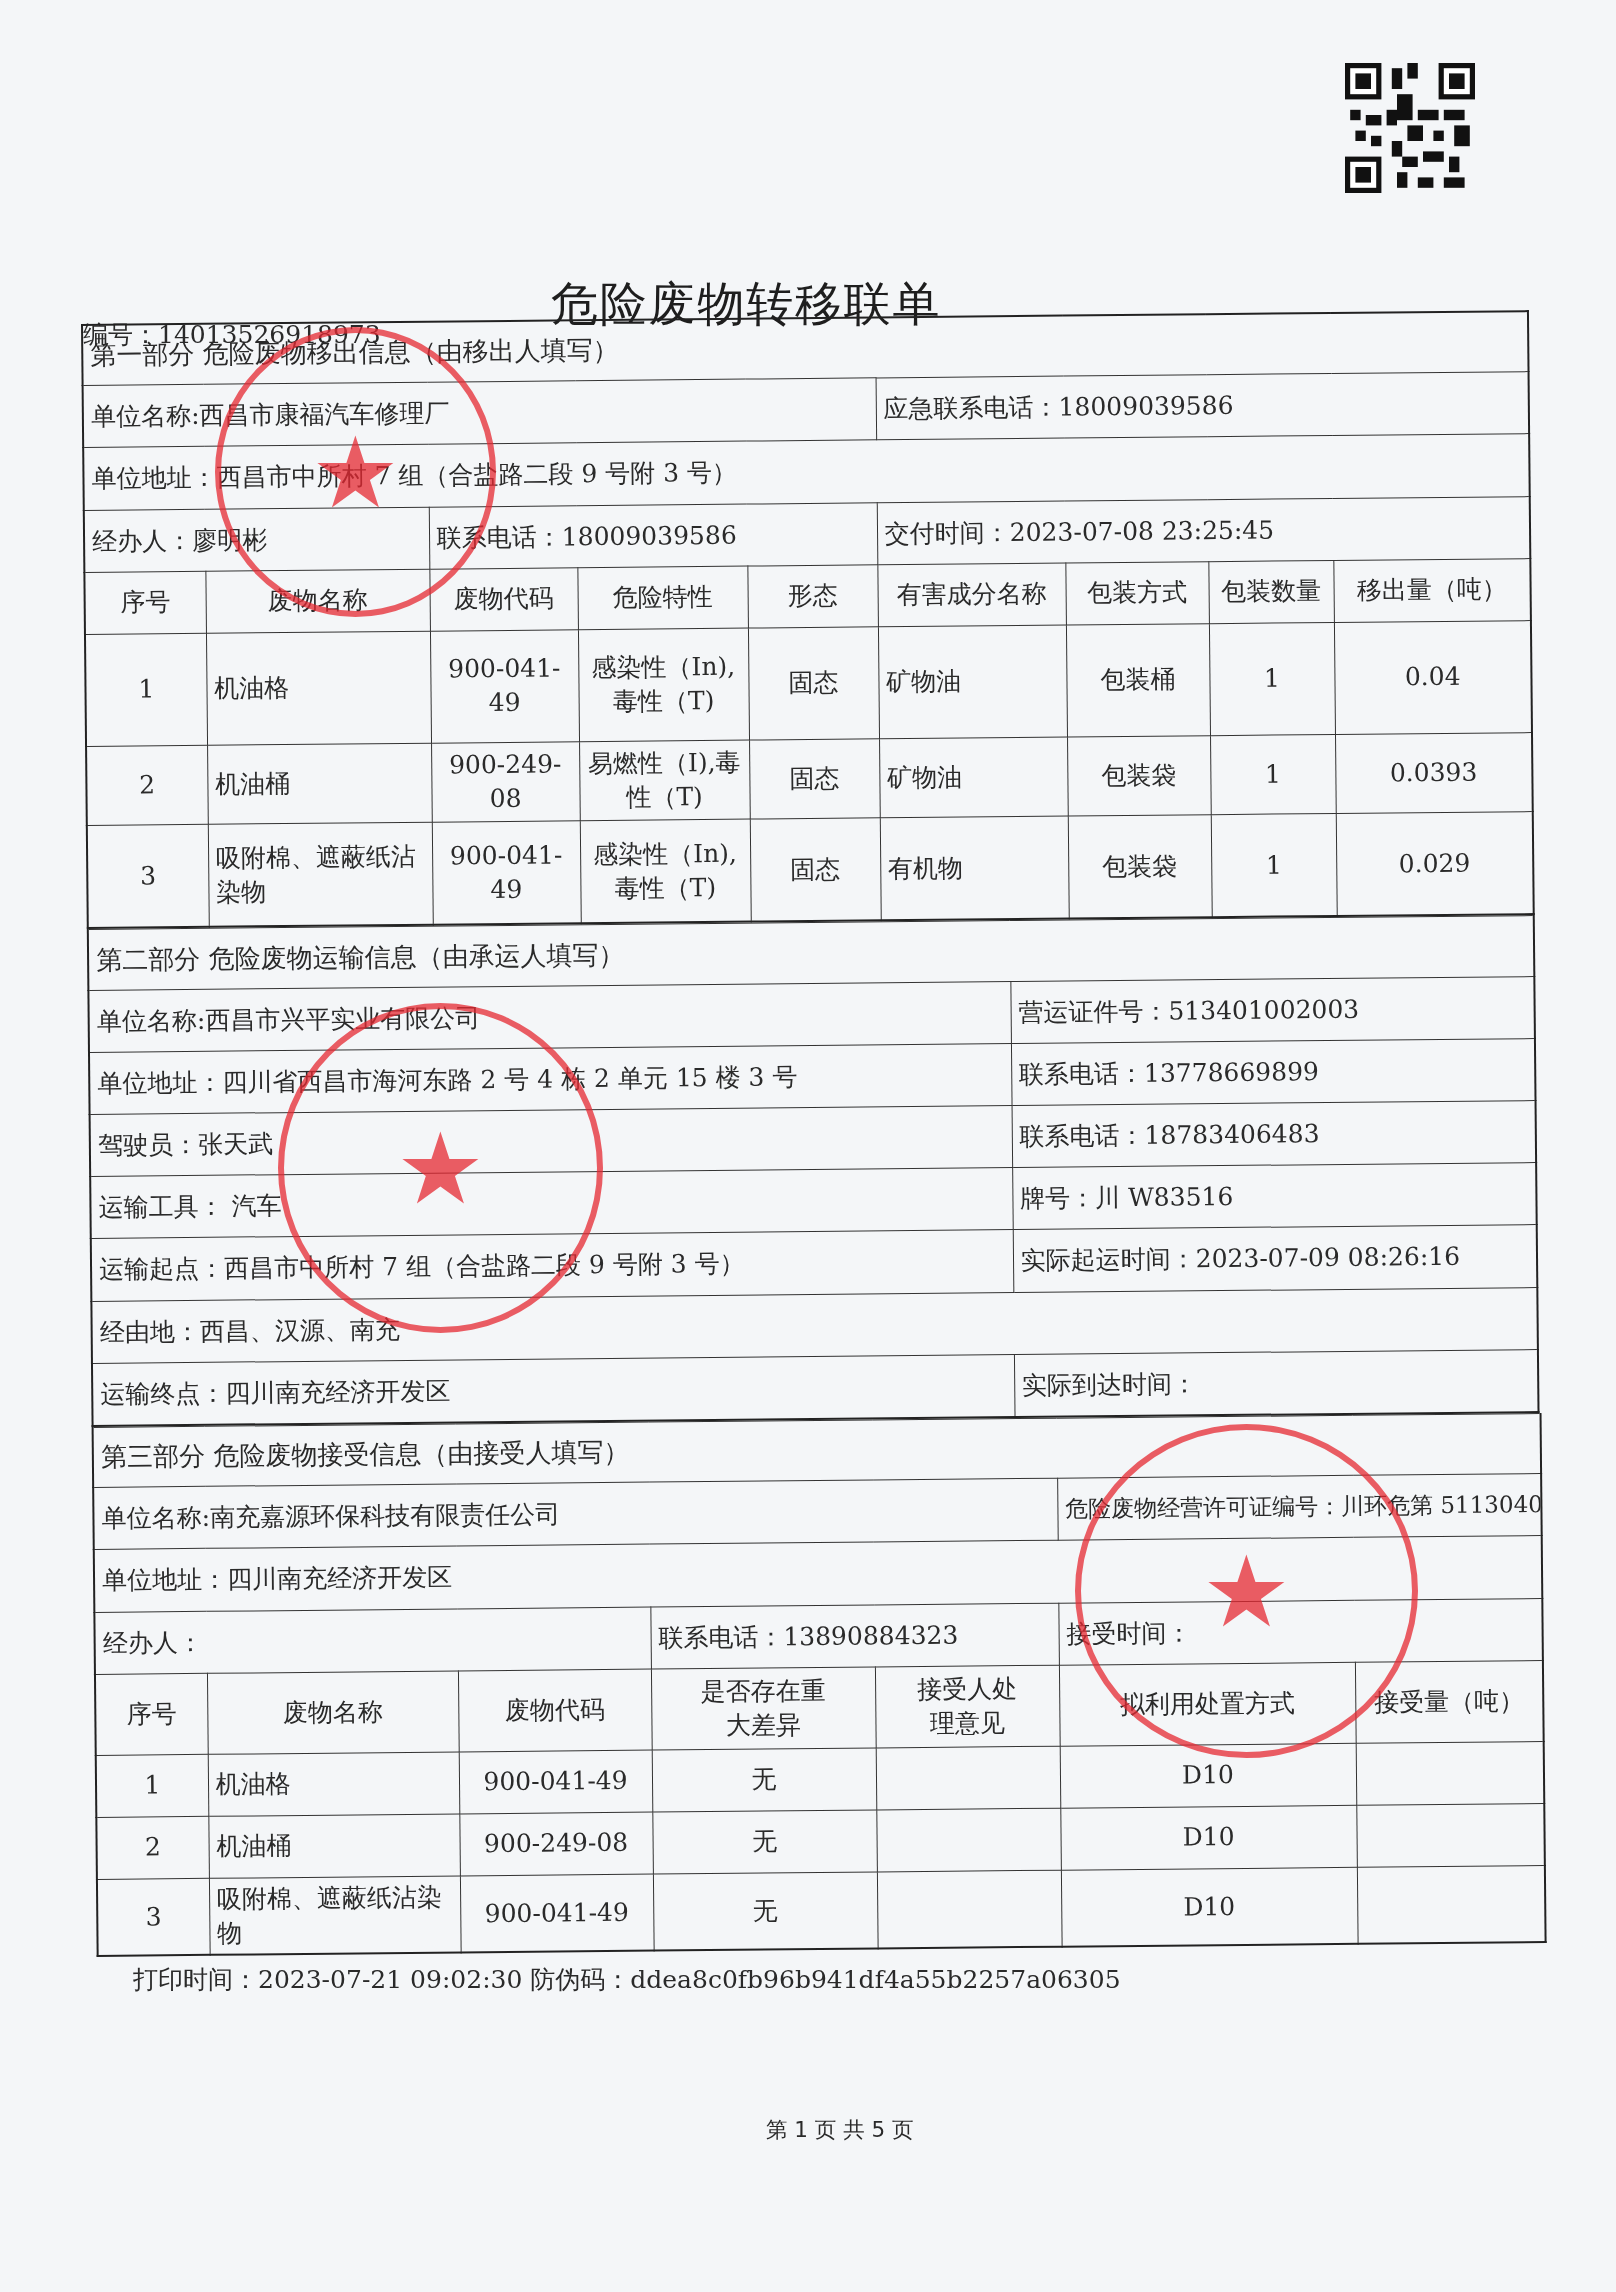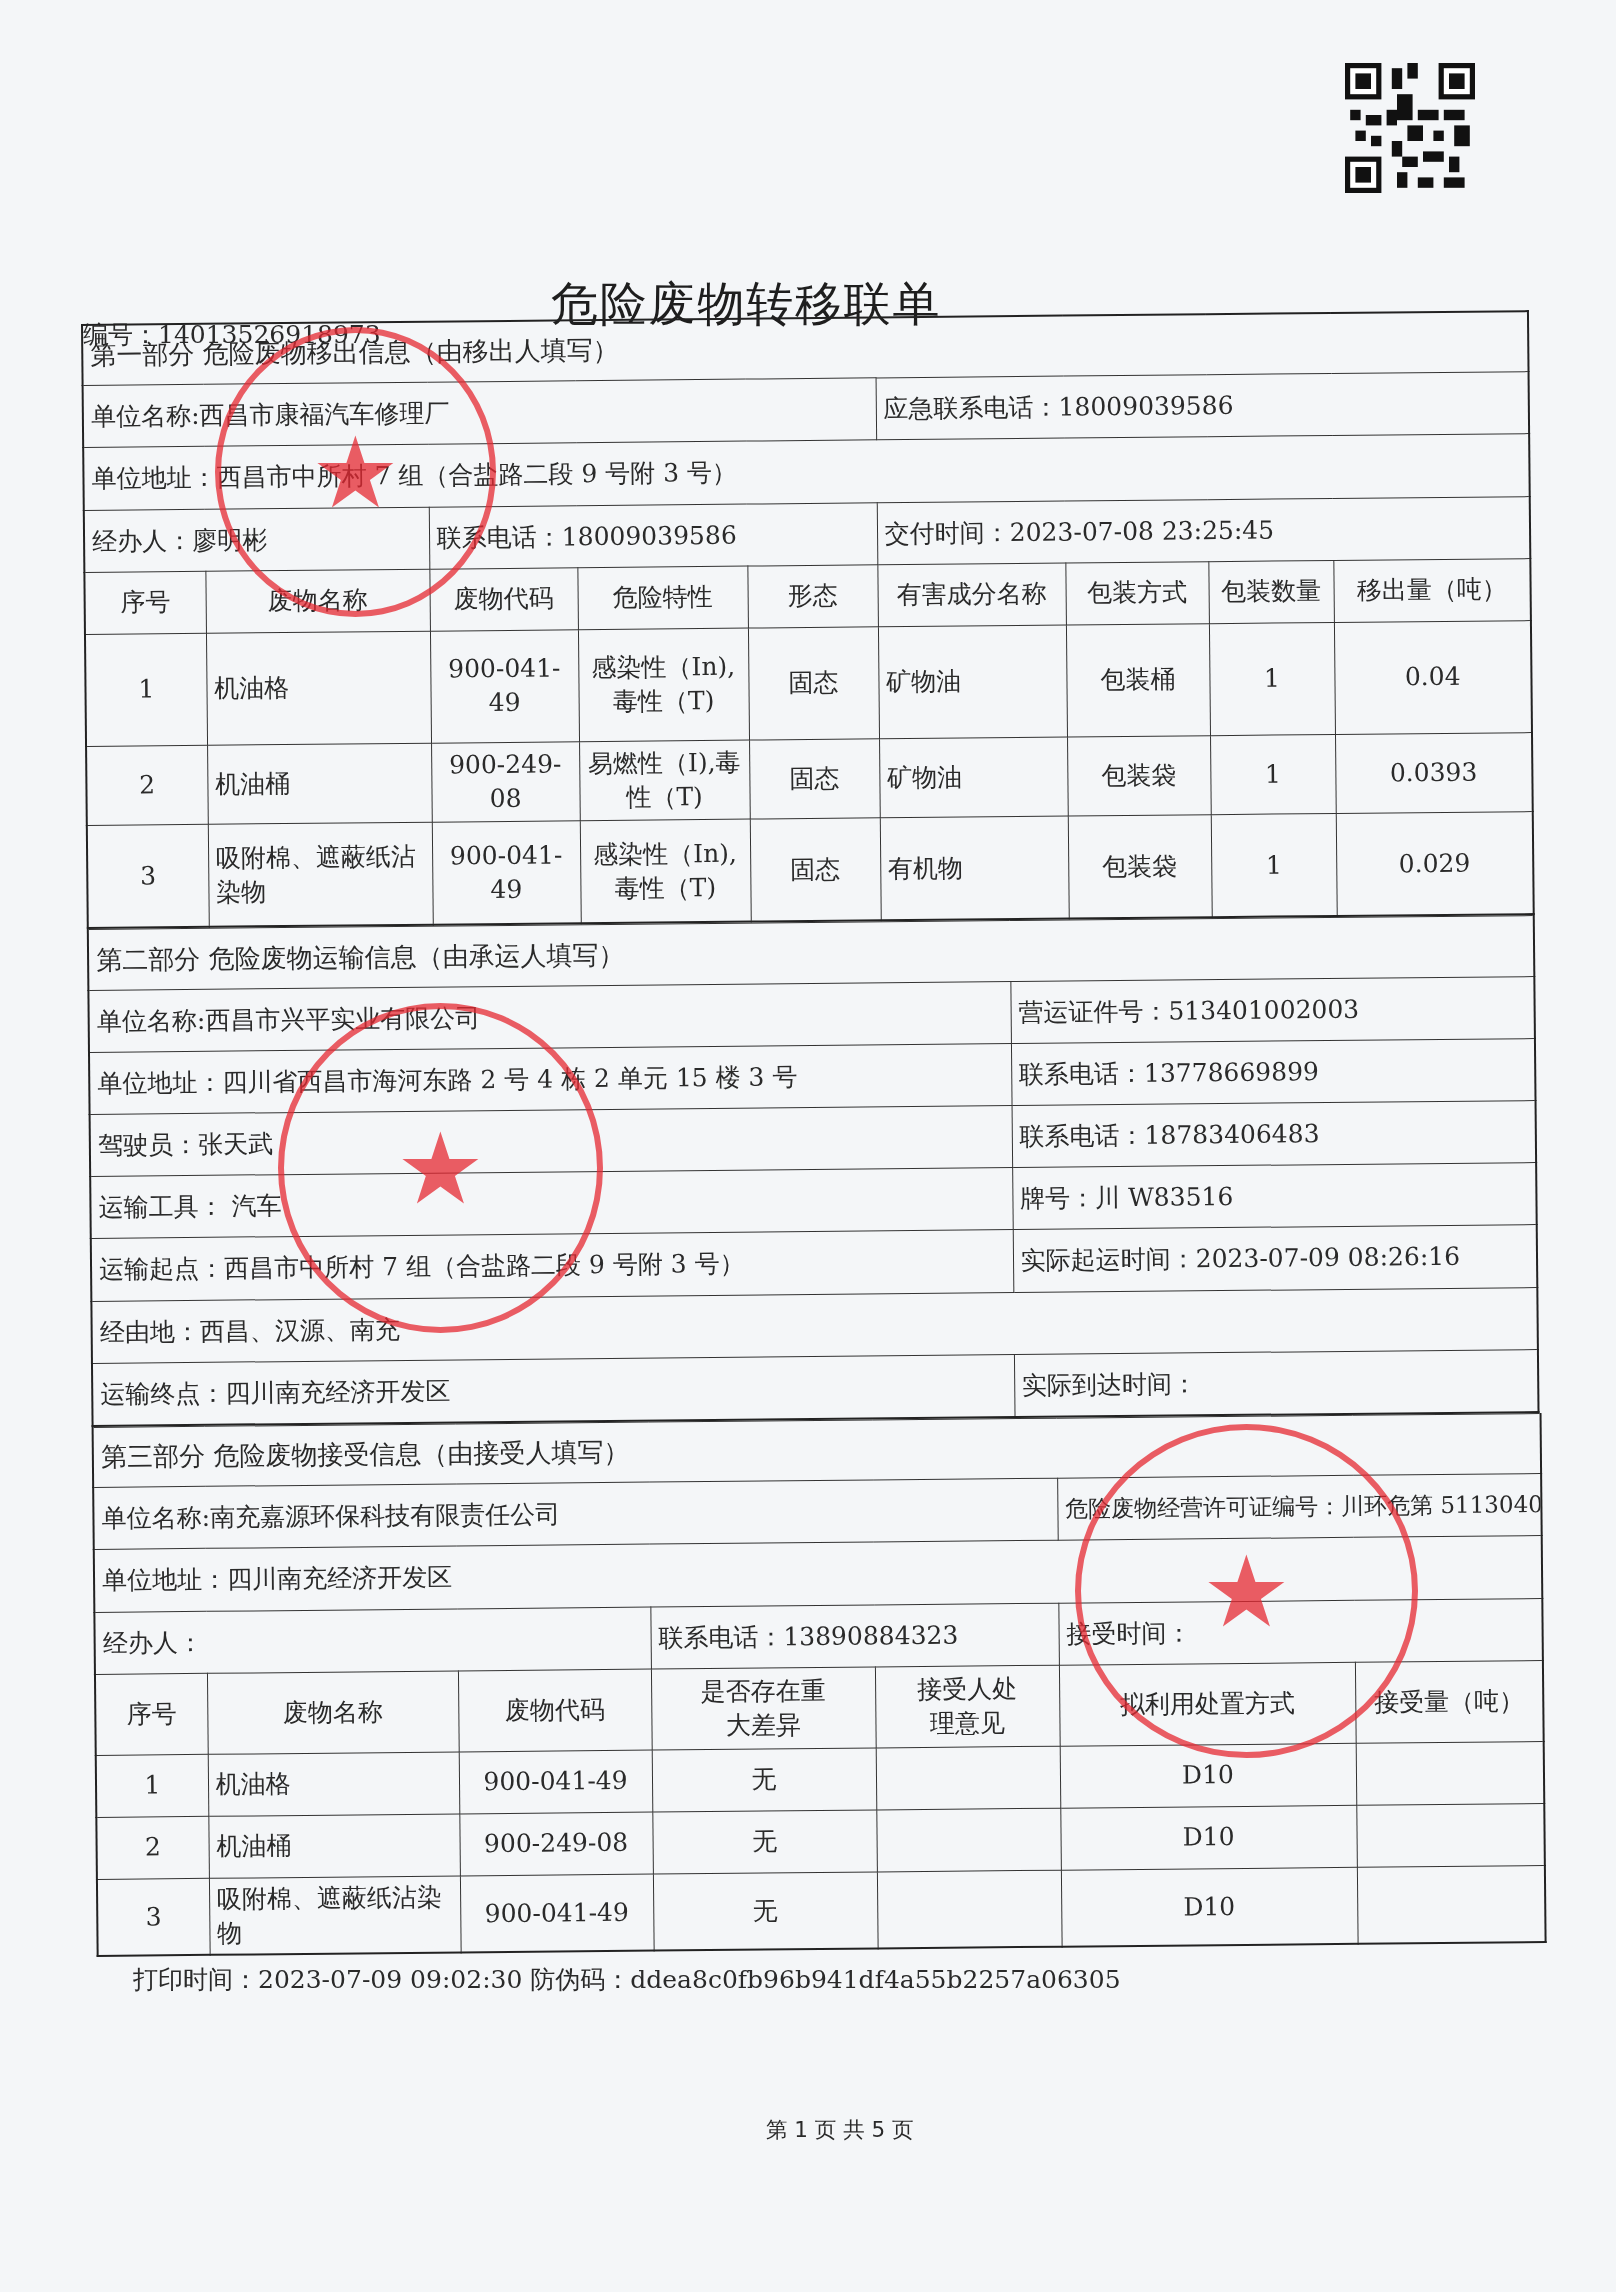--- a/index.html
+++ b/index.html
@@ -246,15 +246,15 @@
 <div class="stamp" style="left:215px;top:327px;width:269px;height:278px;">
   <span class="star">★</span>
 </div>
 <div class="stamp" style="left:278px;top:1003px;width:313px;height:318px;">
   <span class="star">★</span>
 </div>
 <div class="stamp" style="left:1075px;top:1424px;width:331px;height:322px;">
   <span class="star">★</span>
 </div>
 
-<div class="footer">打印时间：2023-07-09  09:02:30  防伪码：ddea8c0fb96b941df4a55b2257a06305</div>
+<div class="footer">打印时间：2023-07-21  09:02:30  防伪码：ddea8c0fb96b941df4a55b2257a06305</div>
 <div class="pageno">第 1 页 共 5 页</div>
 
 
 </body></html>

